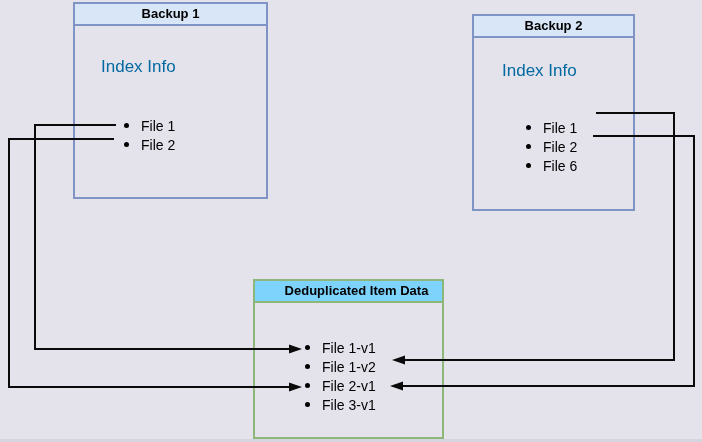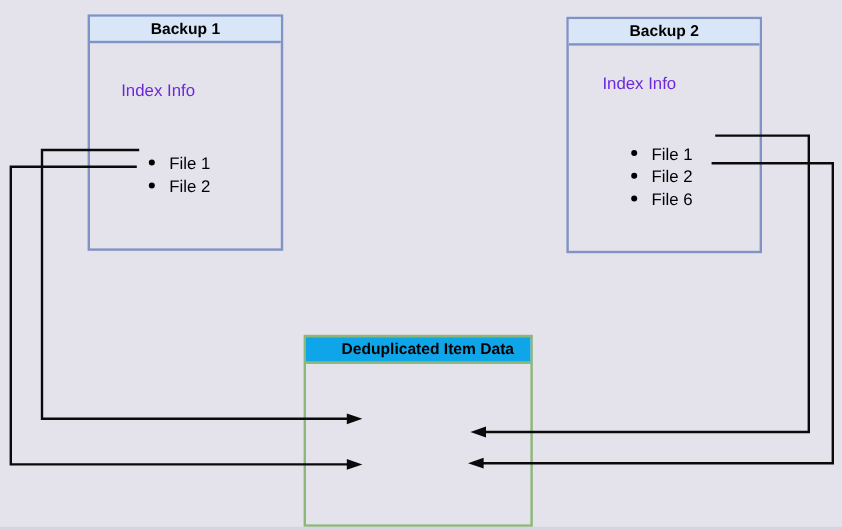--- a/index.html
+++ b/index.html
@@ -26,25 +26,25 @@
   .box.green  { border: 2px solid #8db779; }
   .box-header {
     height: 20px;
     line-height: 20px;
     text-align: center;
     font-size: 13px;
     font-weight: bold;
     color: #000;
   }
   .blue  .box-header { background: #d8e6f8; border-bottom: 2px solid #8093c5; }
-  .green .box-header { background: #0ea5e9; border-bottom: 2px solid #8db779; padding-left: 16px; }
+  .green .box-header { background: #7dd3fc; border-bottom: 2px solid #8db779; padding-left: 16px; }
   .label {
     position: absolute;
-    font-size: 14px;
-    color: #6d28d9;
+    font-size: 17px;
+    color: #0369a1;
     white-space: nowrap;
   }
   ul.filelist {
     position: absolute;
     margin: 0;
     padding: 0;
     list-style: none;
   }
   ul.filelist li {
     height: 19px;
@@ -83,21 +83,21 @@
     left: 0; right: 0; bottom: 0;
     height: 3px;
     background: #d5d5df;
   }
 </style>
 </head>
 <body>
 
 <div class="canvas">
 
-  <div class="box blue" style="left:73px; top:12px; width:163px; height:197px;">
+  <div class="box blue" style="left:73px; top:2px; width:195px; height:197px;">
     <div class="box-header">
       <span>Backup 1</span>
     </div>
     <div class="label" style="left:26px; top:53px;">Index Info</div>
     <ul class="filelist" style="left:49px; top:112px;">
       <li>
         <span class="dot"></span>
         <span>File 1</span>
       </li>
       <li>
@@ -125,20 +125,38 @@
         <span class="dot"></span>
         <span>File 6</span>
       </li>
     </ul>
   </div>
 
   <div class="box green" style="left:253px; top:279px; width:191px; height:160px;">
     <div class="box-header">
       <span>Deduplicated Item Data</span>
     </div>
+    <ul class="filelist" style="left:50px; top:57px;">
+      <li>
+        <span class="dot"></span>
+        <span>File 1-v1</span>
+      </li>
+      <li>
+        <span class="dot"></span>
+        <span>File 1-v2</span>
+      </li>
+      <li>
+        <span class="dot"></span>
+        <span>File 2-v1</span>
+      </li>
+      <li>
+        <span class="dot"></span>
+        <span>File 3-v1</span>
+      </li>
+    </ul>
   </div>
 
   <svg class="wires" viewBox="0 0 702 442">
     <g>
       <polyline points="116,125 35,125 35,349 290,349"></polyline>
       <polygon points="302,349 289,344.5 289,353.5"></polygon>
     </g>
     <g>
       <polyline points="114,139 9,139 9,387 290,387"></polyline>
       <polygon points="302,387 289,382.5 289,391.5"></polygon>

